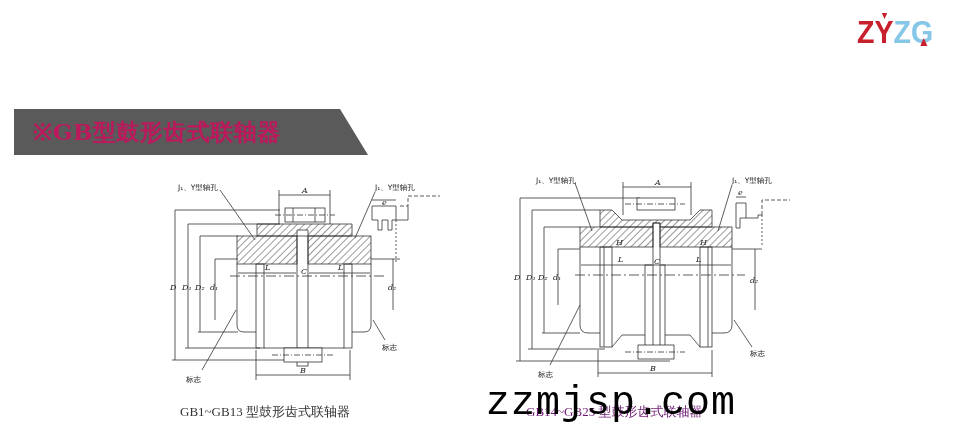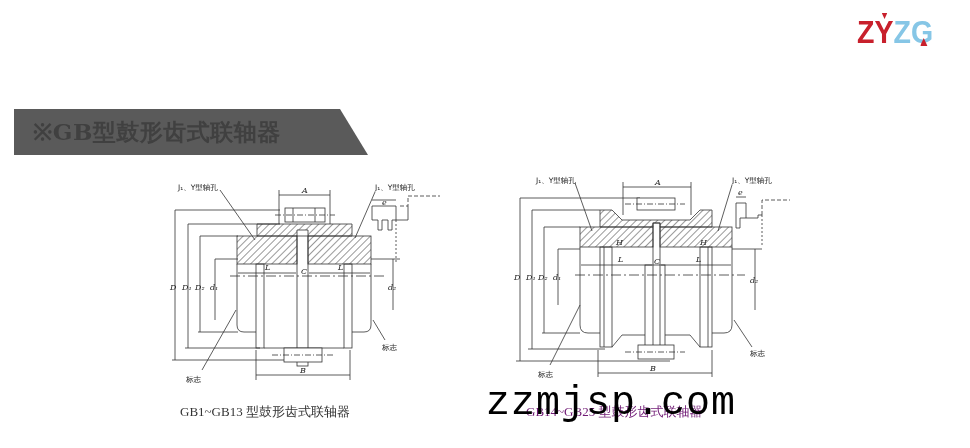--- a/index.html
+++ b/index.html
@@ -26,21 +26,21 @@
       position: absolute; left: 10px; top: 20px; width: 8px; height: 8px;
       background: #c8202c; clip-path: polygon(50% 0, 100% 100%, 0 100%);
     }
     .banner {
       position: absolute; left: 14px; top: 109px; width: 354px; height: 46px;
       background: #5a5a5a;
       clip-path: polygon(0 0, 326px 0, 354px 46px, 0 46px);
     }
     .banner-text {
       position: absolute; left: 33px; top: 113px; height: 38px; line-height: 38px;
-      color: #404040; font-family: "DejaVu Serif", serif; font-weight: bold;
+      color: #be185d; font-family: "DejaVu Serif", serif; font-weight: bold;
       font-size: 23px; letter-spacing: 0.5px; white-space: nowrap;
     }
     .drawing { position: absolute; text-align: center; }
     .drawing svg { display: block; }
     .caption {
       position: absolute; font-size: 13px; color: #333333; white-space: nowrap;
       font-family: Liberation Serif, serif;
     }
     .watermark {
       position: absolute; left: 486px; top: 382px;

